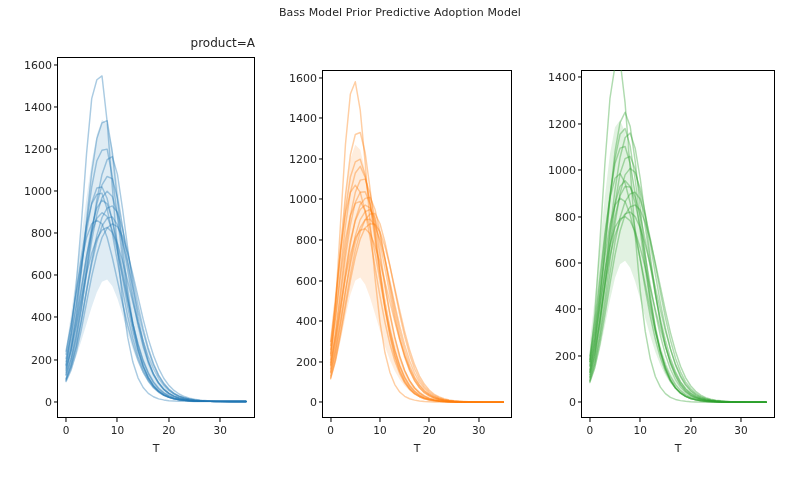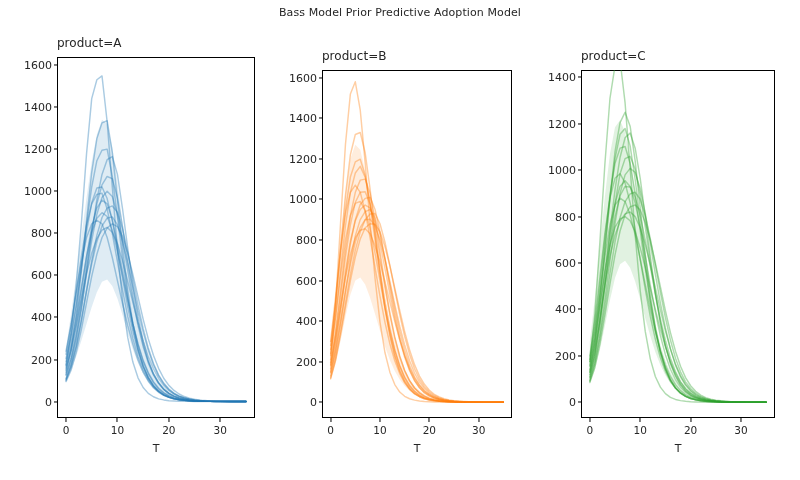--- a/index.html
+++ b/index.html
@@ -8,21 +8,21 @@
     font-family:"DejaVu Sans","Liberation Sans",sans-serif;
     overflow:hidden;position:relative;
   }
   #figure{position:absolute;left:0;top:0;width:800px;height:480px;}
   .suptitle{
     position:absolute;left:0;top:6px;width:800px;text-align:center;
     font-size:11px;color:#262626;letter-spacing:0.1px;
   }
   .panel{position:absolute;}
   .panel-title{
-    position:absolute;width:100%;text-align:left;top:-21px;
+    position:absolute;width:100%;text-align:right;top:-21px;
     font-size:12px;color:#262626;
   }
   .axes-box{
     position:absolute;left:0;top:0;width:100%;height:100%;
     border:1.05px solid #000000;box-sizing:border-box;
     background:#ffffff;
   }
   .plot-svg{position:absolute;left:0;top:0;}
   .ytick-label{
     position:absolute;text-align:right;font-size:11px;color:#262626;
@@ -95,21 +95,20 @@
           <path d="M9.00 323.55 L14.14 309.88 L19.29 289.89 L24.43 263.60 L29.57 233.09 L34.71 203.64 L39.86 178.40 L45.00 160.51 L50.14 151.05 L55.29 148.94 L60.43 155.26 L65.57 172.09 L70.71 195.23 L75.86 221.52 L81.00 247.82 L86.14 271.38 L91.29 290.95 L96.43 306.30 L101.57 317.87 L106.71 326.08 L111.86 331.97 L117.00 336.18 L122.14 338.91 L127.29 340.80 L132.43 342.07 L137.57 342.91 L142.71 343.54 L147.86 343.96 L153.00 344.17 L158.14 344.38 L163.29 344.38 L168.43 344.38 L173.57 344.59 L178.71 344.59 L183.86 344.59 L189.00 344.59 " fill="none" stroke="#1f77b4" stroke-opacity="0.38" stroke-width="1.45" stroke-linejoin="round" stroke-linecap="round"></path>
           <path d="M9.00 307.78 L14.14 287.79 L19.29 260.44 L24.43 229.94 L29.57 199.43 L34.71 175.24 L39.86 161.15 L45.00 155.68 L50.14 159.46 L55.29 173.14 L60.43 194.17 L65.57 218.37 L70.71 243.61 L75.86 266.75 L81.00 286.74 L86.14 303.15 L91.29 315.56 L96.43 324.61 L101.57 330.92 L106.71 335.54 L111.86 338.49 L117.00 340.59 L122.14 342.07 L127.29 342.91 L132.43 343.54 L137.57 343.75 L142.71 344.17 L147.86 344.38 L153.00 344.38 L158.14 344.38 L163.29 344.59 L168.43 344.59 L173.57 344.59 L178.71 344.59 L183.86 344.59 L189.00 344.59 " fill="none" stroke="#1f77b4" stroke-opacity="0.38" stroke-width="1.45" stroke-linejoin="round" stroke-linecap="round"></path>
           <path d="M9.00 322.50 L14.14 308.83 L19.29 288.84 L24.43 262.55 L29.57 234.15 L34.71 206.80 L39.86 184.71 L45.00 168.93 L50.14 161.15 L55.29 159.88 L60.43 167.88 L65.57 184.29 L70.71 205.74 L75.86 229.94 L81.00 253.71 L86.14 275.17 L91.29 293.47 L96.43 307.99 L101.57 318.93 L106.71 326.92 L111.86 332.60 L117.00 336.60 L122.14 339.33 L127.29 341.01 L132.43 342.28 L137.57 343.12 L142.71 343.54 L147.86 343.96 L153.00 344.17 L158.14 344.38 L163.29 344.38 L168.43 344.38 L173.57 344.59 L178.71 344.59 L183.86 344.59 L189.00 344.59 " fill="none" stroke="#1f77b4" stroke-opacity="0.38" stroke-width="1.45" stroke-linejoin="round" stroke-linecap="round"></path>
           <path d="M9.00 294.10 L14.14 266.75 L19.29 235.20 L24.43 204.69 L29.57 180.50 L34.71 166.83 L39.86 163.25 L45.00 166.83 L50.14 180.50 L55.29 200.49 L60.43 223.63 L65.57 246.77 L70.71 268.44 L75.86 287.37 L81.00 302.94 L86.14 315.14 L91.29 324.18 L96.43 330.71 L101.57 335.33 L106.71 338.28 L111.86 340.38 L117.00 341.86 L122.14 342.91 L127.29 343.33 L132.43 343.75 L137.57 344.17 L142.71 344.17 L147.86 344.38 L153.00 344.38 L158.14 344.59 L163.29 344.59 L168.43 344.59 L173.57 344.59 L178.71 344.59 L183.86 344.59 L189.00 344.59 " fill="none" stroke="#1f77b4" stroke-opacity="0.38" stroke-width="1.45" stroke-linejoin="round" stroke-linecap="round"></path>
           <path d="M9.00 324.61 L14.14 313.03 L19.29 295.15 L24.43 272.01 L29.57 245.72 L34.71 219.42 L39.86 197.33 L45.00 180.50 L50.14 171.03 L55.29 166.83 L60.43 169.56 L65.57 179.45 L70.71 196.28 L75.86 217.32 L81.00 239.83 L86.14 262.12 L91.29 281.90 L96.43 298.31 L101.57 311.35 L106.71 321.24 L111.86 328.39 L117.00 333.44 L122.14 337.02 L127.29 339.54 L132.43 341.22 L137.57 342.28 L142.71 343.12 L147.86 343.54 L153.00 343.96 L158.14 344.17 L163.29 344.38 L168.43 344.38 L173.57 344.38 L178.71 344.59 L183.86 344.59 L189.00 344.59 " fill="none" stroke="#1f77b4" stroke-opacity="0.38" stroke-width="1.45" stroke-linejoin="round" stroke-linecap="round"></path>
           <path d="M9.00 310.93 L14.14 292.00 L19.29 267.80 L24.43 241.51 L29.57 216.26 L34.71 196.28 L39.86 181.55 L45.00 173.14 L50.14 170.40 L55.29 175.24 L60.43 186.81 L65.57 204.06 L70.71 224.26 L75.86 245.29 L81.00 265.49 L86.14 283.58 L91.29 299.36 L96.43 311.77 L101.57 321.45 L106.71 328.39 L111.86 333.44 L117.00 337.02 L122.14 339.54 L127.29 341.22 L132.43 342.28 L137.57 343.12 L142.71 343.54 L147.86 343.96 L153.00 344.17 L158.14 344.38 L163.29 344.38 L168.43 344.38 L173.57 344.59 L178.71 344.59 L183.86 344.59 L189.00 344.59 " fill="none" stroke="#1f77b4" stroke-opacity="0.38" stroke-width="1.45" stroke-linejoin="round" stroke-linecap="round"></path>
         </svg>
       </div>
       <div class="panel" style="left: 322px; top: 70px; width: 190px; height: 348px;">
         <div class="axes-box"></div>
-        <div class="panel-title">product=B</div>
         <div class="ytick-label" style="top: 332.182px;">0</div>
         <div class="ytick-mark" style="top: 332.182px;"></div>
         <div class="ytick-label" style="top: 291.622px;">200</div>
         <div class="ytick-mark" style="top: 291.622px;"></div>
         <div class="ytick-label" style="top: 251.063px;">400</div>
         <div class="ytick-mark" style="top: 251.063px;"></div>
         <div class="ytick-label" style="top: 210.503px;">600</div>
         <div class="ytick-mark" style="top: 210.503px;"></div>
         <div class="ytick-label" style="top: 169.944px;">800</div>
         <div class="ytick-mark" style="top: 169.944px;"></div>
@@ -144,21 +143,20 @@
           <path d="M8.64 298.72 L13.57 271.34 L18.51 236.87 L23.44 201.38 L28.38 170.96 L33.31 150.68 L38.25 139.52 L43.18 135.06 L48.12 137.90 L53.05 151.69 L57.99 172.99 L62.92 198.34 L67.86 224.29 L72.79 248.63 L77.73 269.92 L82.66 287.36 L87.60 300.75 L92.53 310.69 L97.47 317.78 L102.40 322.65 L107.34 325.90 L112.27 328.13 L117.21 329.55 L122.14 330.56 L127.08 331.17 L132.01 331.57 L136.95 331.78 L141.88 331.98 L146.82 331.98 L151.75 331.98 L156.69 332.18 L161.62 332.18 L166.56 332.18 L171.49 332.18 L176.43 332.18 L181.36 332.18 " fill="none" stroke="#ff7f0e" stroke-opacity="0.38" stroke-width="1.45" stroke-linejoin="round" stroke-linecap="round"></path>
           <path d="M8.64 305.82 L13.57 283.51 L18.51 254.10 L23.44 221.66 L28.38 190.22 L33.31 165.89 L38.25 149.66 L43.18 141.55 L48.12 139.52 L53.05 147.64 L57.99 164.87 L62.92 187.79 L67.86 213.55 L72.79 238.49 L77.73 261.20 L82.66 280.27 L87.60 295.48 L92.53 306.83 L97.47 314.94 L102.40 320.83 L107.34 324.68 L112.27 327.31 L117.21 328.94 L122.14 330.15 L127.08 330.97 L132.01 331.37 L136.95 331.57 L141.88 331.78 L146.82 331.98 L151.75 331.98 L156.69 332.18 L161.62 332.18 L166.56 332.18 L171.49 332.18 L176.43 332.18 L181.36 332.18 " fill="none" stroke="#ff7f0e" stroke-opacity="0.38" stroke-width="1.45" stroke-linejoin="round" stroke-linecap="round"></path>
           <path d="M8.64 307.85 L13.57 288.58 L18.51 262.22 L23.44 232.81 L28.38 204.42 L33.31 180.08 L38.25 161.83 L43.18 149.66 L48.12 143.99 L53.05 143.58 L57.99 153.72 L62.92 171.97 L67.86 195.29 L72.79 220.24 L77.73 244.57 L82.66 266.27 L87.60 284.52 L92.53 298.72 L97.47 309.27 L102.40 316.77 L107.34 321.84 L112.27 325.49 L117.21 327.72 L122.14 329.34 L127.08 330.36 L132.01 330.97 L136.95 331.37 L141.88 331.78 L146.82 331.98 L151.75 331.98 L156.69 331.98 L161.62 332.18 L166.56 332.18 L171.49 332.18 L176.43 332.18 L181.36 332.18 " fill="none" stroke="#ff7f0e" stroke-opacity="0.38" stroke-width="1.45" stroke-linejoin="round" stroke-linecap="round"></path>
           <path d="M8.64 302.78 L13.57 280.47 L18.51 252.08 L23.44 221.66 L28.38 194.28 L33.31 171.97 L38.25 157.37 L43.18 149.66 L48.12 149.26 L53.05 155.75 L57.99 169.94 L62.92 189.21 L67.86 211.52 L72.79 234.43 L77.73 256.13 L82.66 274.99 L87.60 290.81 L92.53 302.98 L97.47 312.10 L102.40 318.59 L107.34 323.26 L112.27 326.30 L117.21 328.33 L122.14 329.75 L127.08 330.56 L132.01 331.17 L136.95 331.57 L141.88 331.78 L146.82 331.98 L151.75 331.98 L156.69 331.98 L161.62 332.18 L166.56 332.18 L171.49 332.18 L176.43 332.18 L181.36 332.18 " fill="none" stroke="#ff7f0e" stroke-opacity="0.38" stroke-width="1.45" stroke-linejoin="round" stroke-linecap="round"></path>
           <path d="M8.64 308.86 L13.57 290.61 L18.51 265.26 L23.44 237.88 L28.38 210.50 L33.31 187.18 L38.25 168.93 L43.18 157.78 L48.12 153.72 L53.05 154.13 L57.99 161.83 L62.92 176.43 L67.86 195.90 L72.79 218.21 L77.73 240.52 L82.66 261.61 L87.60 279.86 L92.53 294.66 L97.47 306.02 L102.40 314.34 L107.34 320.22 L112.27 324.27 L117.21 326.91 L122.14 328.73 L127.08 329.95 L132.01 330.76 L136.95 331.37 L141.88 331.57 L146.82 331.78 L151.75 331.98 L156.69 331.98 L161.62 332.18 L166.56 332.18 L171.49 332.18 L176.43 332.18 L181.36 332.18 " fill="none" stroke="#ff7f0e" stroke-opacity="0.38" stroke-width="1.45" stroke-linejoin="round" stroke-linecap="round"></path>
           <path d="M8.64 294.66 L13.57 267.29 L18.51 236.87 L23.44 207.46 L28.38 184.14 L33.31 167.92 L38.25 160.21 L43.18 158.79 L48.12 163.86 L53.05 176.03 L57.99 192.25 L62.92 211.52 L67.86 231.80 L72.79 251.47 L77.73 269.72 L82.66 285.13 L87.60 298.11 L92.53 308.05 L97.47 315.55 L102.40 321.03 L107.34 324.68 L112.27 327.31 L117.21 328.94 L122.14 330.15 L127.08 330.76 L132.01 331.37 L136.95 331.57 L141.88 331.78 L146.82 331.98 L151.75 331.98 L156.69 332.18 L161.62 332.18 L166.56 332.18 L171.49 332.18 L176.43 332.18 L181.36 332.18 " fill="none" stroke="#ff7f0e" stroke-opacity="0.38" stroke-width="1.45" stroke-linejoin="round" stroke-linecap="round"></path>
         </svg>
       </div>
       <div class="panel" style="left: 581px; top: 70px; width: 194px; height: 348px;">
         <div class="axes-box"></div>
-        <div class="panel-title">product=C</div>
         <div class="ytick-label" style="top: 332.224px;">0</div>
         <div class="ytick-mark" style="top: 332.224px;"></div>
         <div class="ytick-label" style="top: 285.824px;">200</div>
         <div class="ytick-mark" style="top: 285.824px;"></div>
         <div class="ytick-label" style="top: 239.424px;">400</div>
         <div class="ytick-mark" style="top: 239.424px;"></div>
         <div class="ytick-label" style="top: 193.024px;">600</div>
         <div class="ytick-mark" style="top: 193.024px;"></div>
         <div class="ytick-label" style="top: 146.624px;">800</div>
         <div class="ytick-mark" style="top: 146.624px;"></div>

